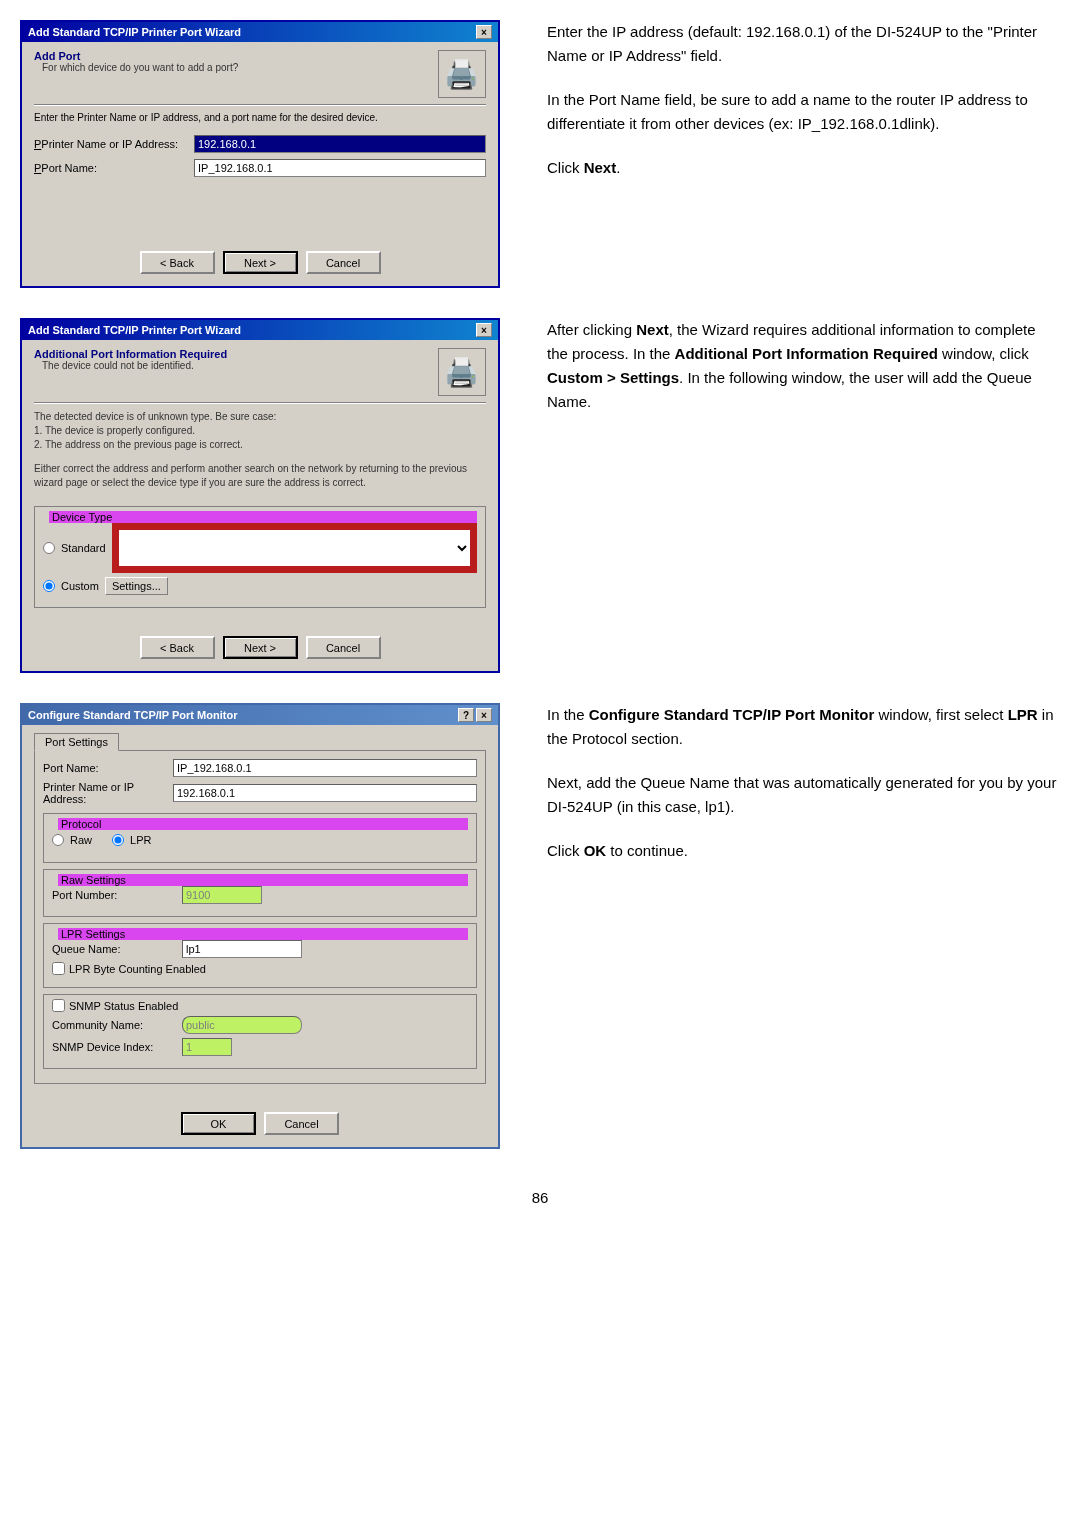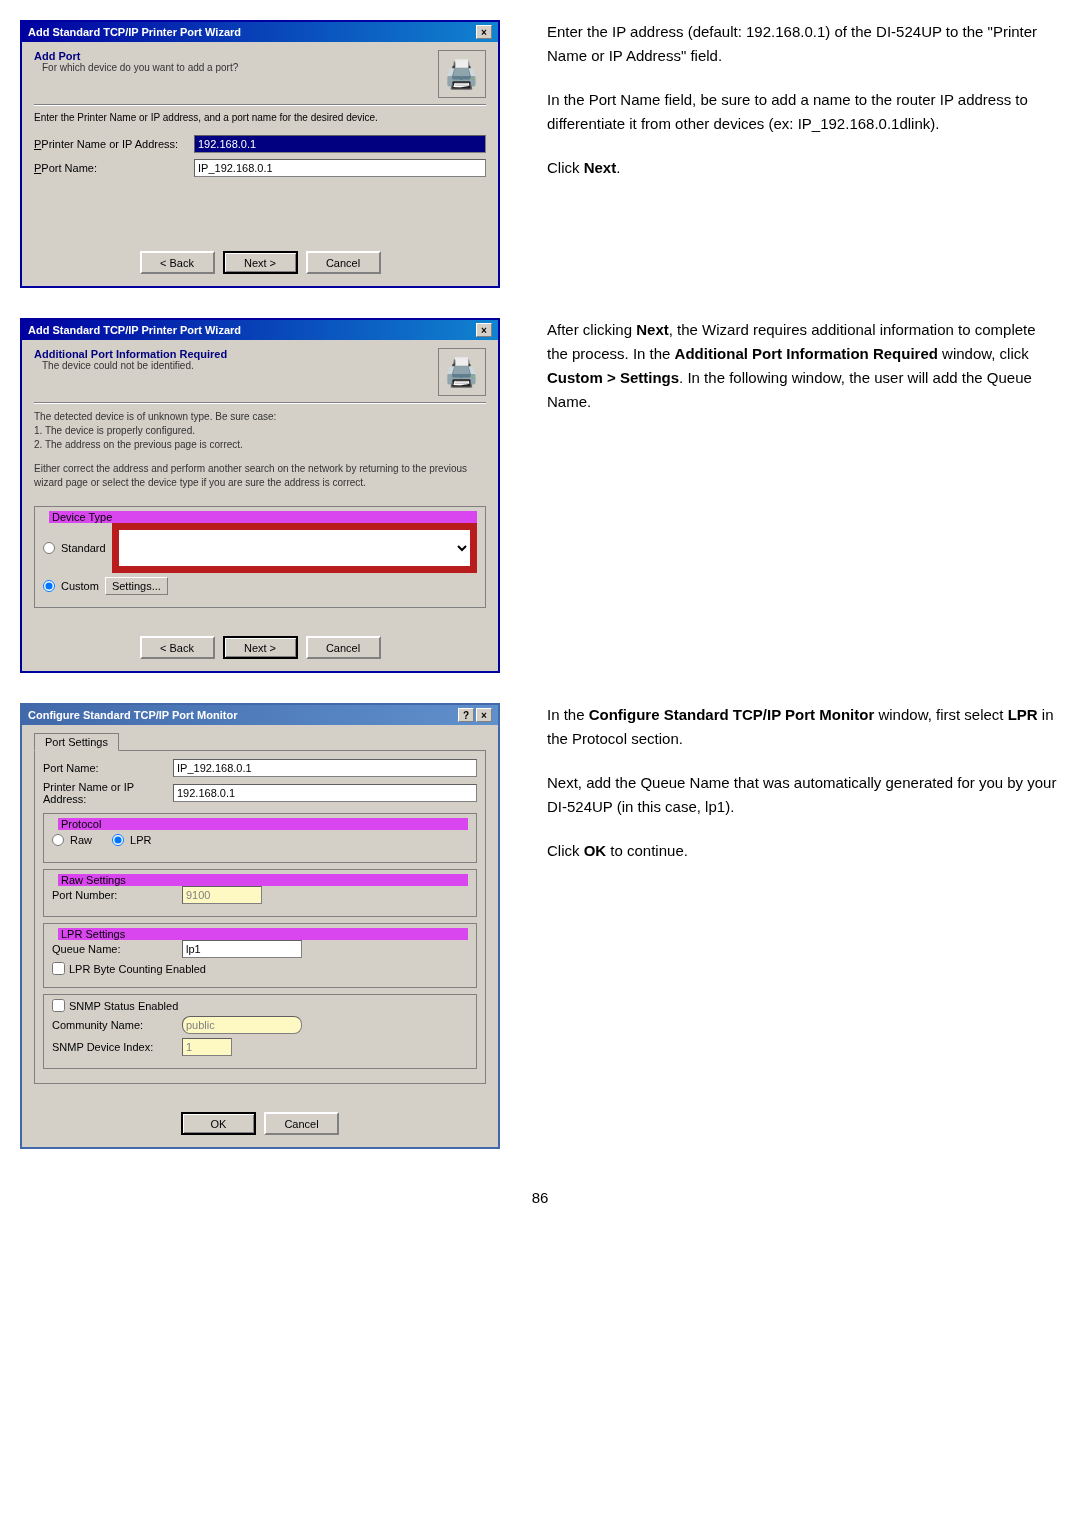--- a/index.html
+++ b/index.html
@@ -262,21 +262,21 @@
       background: white;
       border: 1px solid #808080;
       border-top-color: #606060;
       border-left-color: #606060;
       font-size: 11px;
       padding: 1px 3px;
       font-family: 'Tahoma', Arial, sans-serif;
     }
 
     .field-input-disabled {
-      background: #fef9c3;
+      background: #bef264;
       color: #808080;
     }
 
     .checkbox-row {
       display: flex;
       align-items: center;
       gap: 4px;
       margin-bottom: 4px;
       font-size: 11px;
     }

